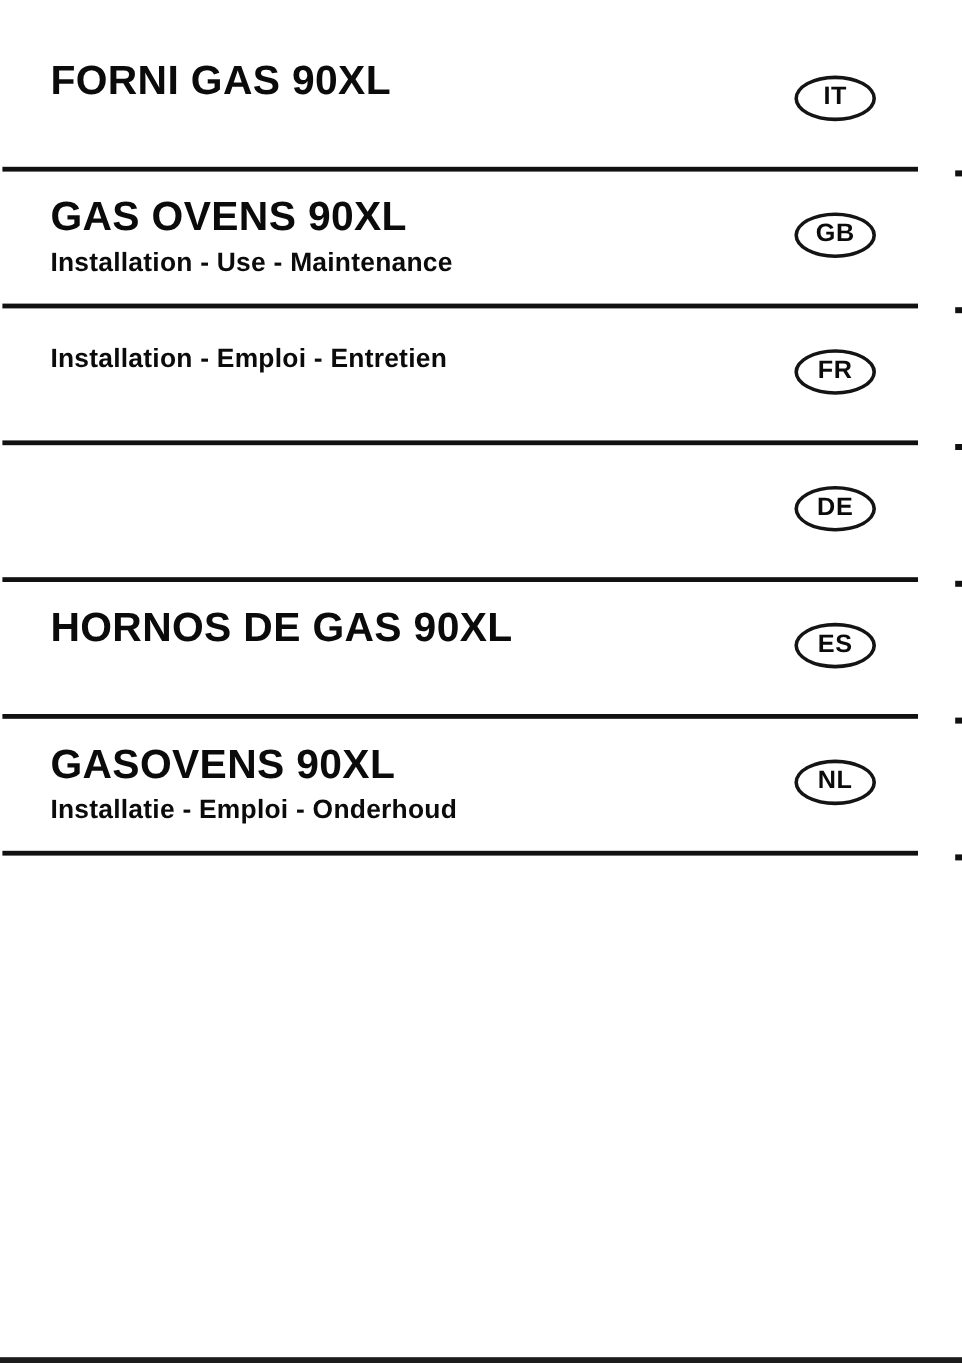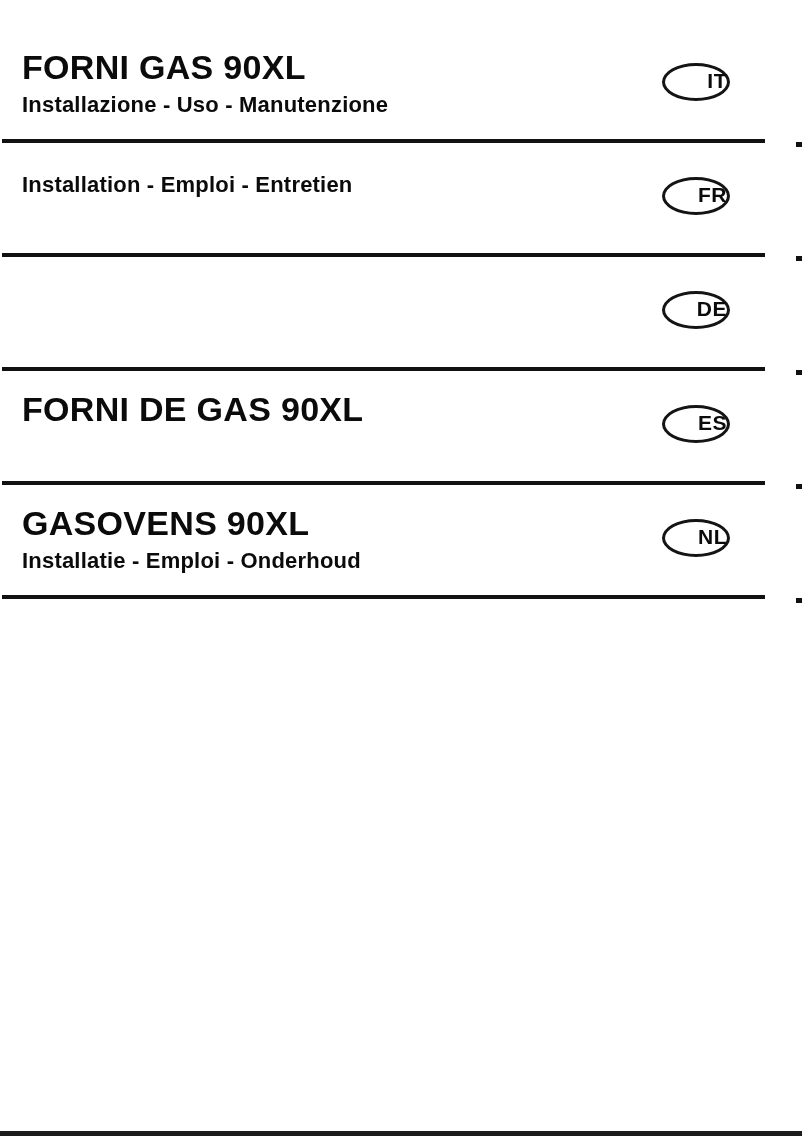--- a/index.html
+++ b/index.html
@@ -26,21 +26,21 @@
     top: 29px;
     left: 0;
     right: 0;
   }
   .lang-section {
     position: relative;
     height: 114px;
     box-sizing: border-box;
   }
   .titles {
-    padding: 21px 0 0 22px;
+    padding: 21px 0 0 42px;
   }
   .title {
     margin: 0;
     font-size: 34px;
     font-weight: 700;
     line-height: 1;
     letter-spacing: 0.3px;
     white-space: pre;
     color: var(--text);
   }
@@ -57,21 +57,21 @@
     position: absolute;
     left: 662px;
     top: 34px;
     width: 68px;
     height: 38px;
     box-sizing: border-box;
     border: 3px solid var(--badge-border);
     border-radius: 50%;
     display: flex;
     align-items: center;
-    justify-content: flex-end;
+    justify-content: center;
     background: var(--background);
   }
   .badge span {
     font-size: 21px;
     font-weight: 700;
     letter-spacing: 0.5px;
     color: var(--text);
     transform: translateY(-1px);
   }
   .divider {
@@ -100,29 +100,39 @@
   }
 </style>
 </head>
 <body>
 
 <div class="page">
   <div class="sections" id="sections">
   <section class="lang-section">
     <div class="titles">
       <h1 class="title">FORNI GAS 90XL</h1>
-      <h2 class="subtitle">Installazione - Uso - Manutenzione</h2>
     </div>
     <div class="badge">
       <span>IT</span>
     </div>
     <div class="divider"></div>
     <div class="tick"></div>
   </section>
 
+  <section class="lang-section">
+    <div class="titles">
+      <h1 class="title">GAS OVENS 90XL</h1>
+      <h2 class="subtitle">Installation - Use - Maintenance</h2>
+    </div>
+    <div class="badge">
+      <span>GB</span>
+    </div>
+    <div class="divider"></div>
+    <div class="tick"></div>
+  </section>
 
   <section class="lang-section">
     <div class="titles">
       <h2 class="subtitle">Installation - Emploi - Entretien</h2>
     </div>
     <div class="badge">
       <span>FR</span>
     </div>
     <div class="divider"></div>
     <div class="tick"></div>
@@ -131,21 +141,21 @@
   <section class="lang-section">
     <div class="badge">
       <span>DE</span>
     </div>
     <div class="divider"></div>
     <div class="tick"></div>
   </section>
 
   <section class="lang-section">
     <div class="titles">
-      <h1 class="title">FORNI DE GAS 90XL</h1>
+      <h1 class="title">HORNOS DE GAS 90XL</h1>
     </div>
     <div class="badge">
       <span>ES</span>
     </div>
     <div class="divider"></div>
     <div class="tick"></div>
   </section>
 
   <section class="lang-section">
     <div class="titles">

